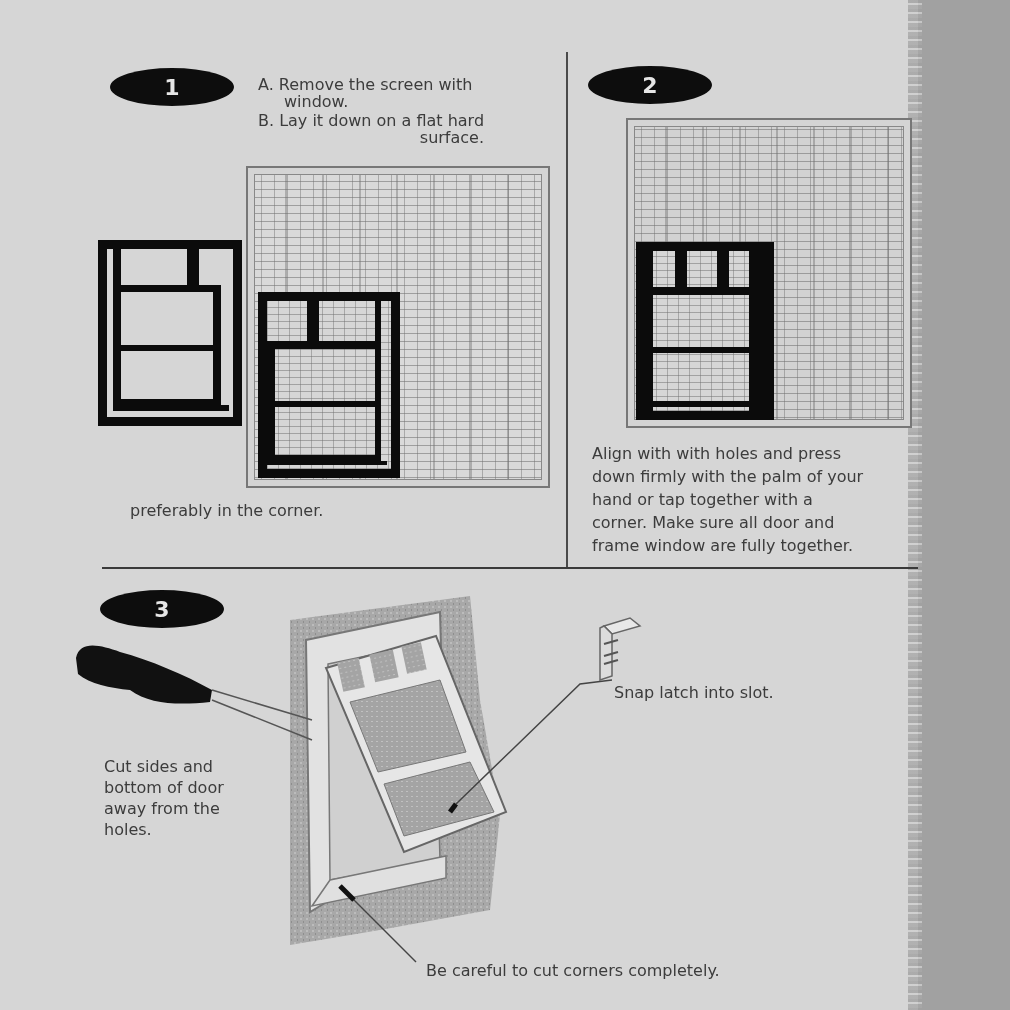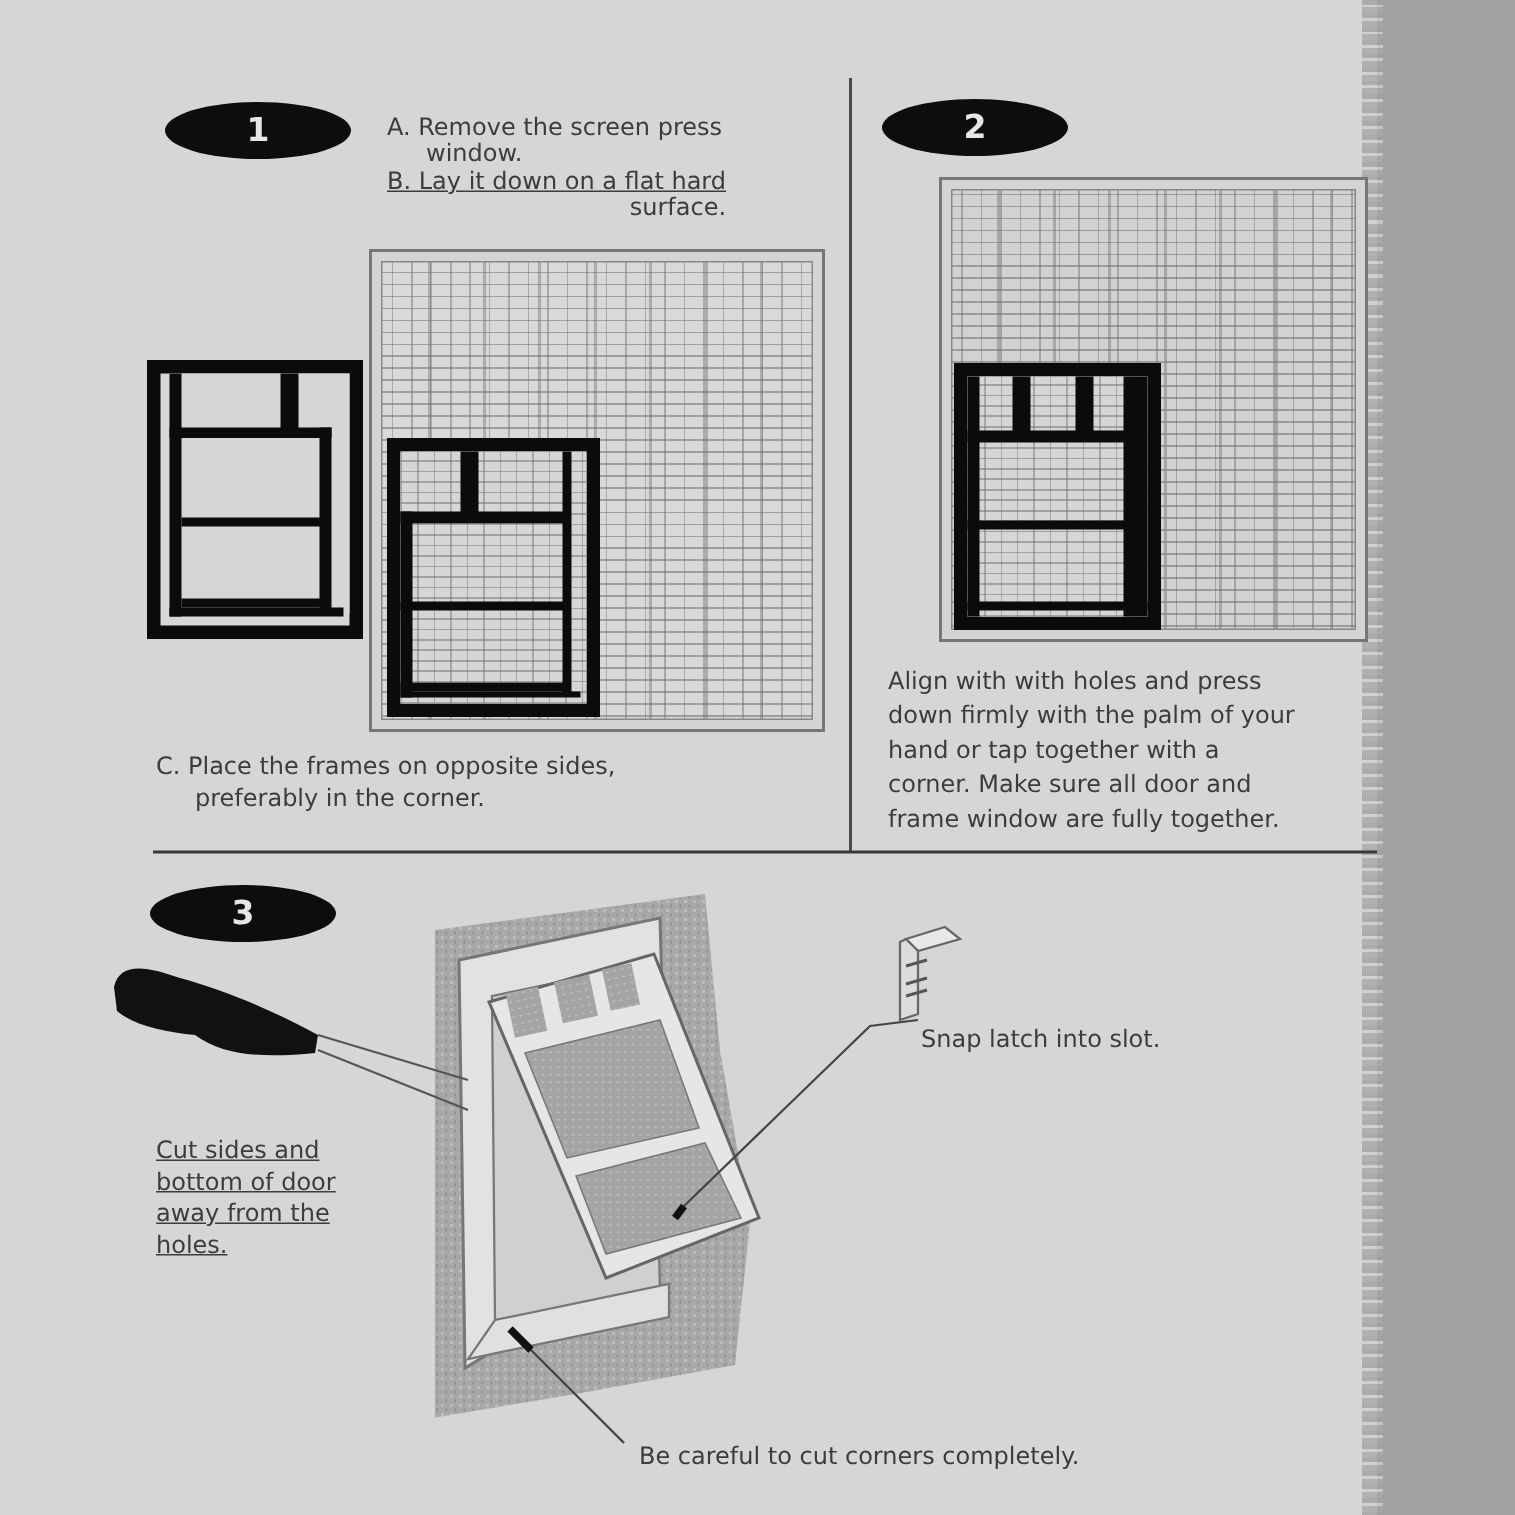--- a/index.html
+++ b/index.html
@@ -64,23 +64,23 @@
 
   <div class="right-shade"></div>
   <div class="v-divider"></div>
   <div class="h-divider"></div>
 
   <section>
     <div class="badge" style="left:110px;top:68px;">
       <span>1</span>
     </div>
     <div class="txt" style="left:258px;top:74px;">
-      <span class="line">A. Remove the screen press</span>
+      <span class="line">A. Remove the screen with</span>
       <span class="line indent" style="margin-top:-4px;">window.</span>
-      <span class="line" style="margin-top:-2px;text-decoration:underline;">B. Lay it down on a flat hard</span>
+      <span class="line" style="margin-top:-2px;">B. Lay it down on a flat hard</span>
       <span class="line indent" style="margin-top:-4px;text-align:right;">surface.</span>
     </div>
 
     <div class="mesh" style="left:246px;top:166px;width:300px;height:318px;"></div>
 
     <div class="frame" style="left:98px;top:240px;width:144px;height:186px;">
       <div class="pane" style="left:6px;top:0;width:120px;height:160px;"></div>
       <div class="bar" style="left:6px;top:0;width:8px;height:162px;"></div>
       <div class="bar" style="left:6px;top:156px;width:116px;height:6px;"></div>
       <div class="bar" style="left:80px;top:0;width:12px;height:40px;"></div>
@@ -95,21 +95,20 @@
       <div class="bar" style="left:40px;top:0;width:12px;height:42px;"></div>
       <div class="bar" style="left:0;top:40px;width:110px;height:8px;"></div>
       <div class="bar" style="left:0;top:40px;width:8px;height:124px;"></div>
       <div class="bar" style="left:0;top:100px;width:110px;height:6px;"></div>
       <div class="bar" style="left:0;top:154px;width:110px;height:6px;"></div>
       <div class="bar" style="left:108px;top:0;width:6px;height:162px;"></div>
       <div class="bar" style="left:0;top:160px;width:120px;height:4px;"></div>
     </div>
 
     <div class="txt" style="left:104px;top:500px;">
-      <span class="line">C. Place the frames on opposite sides,</span>
       <span class="line indent">preferably in the corner.</span>
     </div>
   </section>
 
   <section>
     <div class="badge" style="left:588px;top:66px;">
       <span>2</span>
     </div>
 
     <div class="mesh mesh-light" style="left:626px;top:118px;width:282px;height:306px;"></div>
@@ -176,21 +175,21 @@
         <path d="M600,628 L604,626 L612,634 L612,676 L600,680 Z" fill="#dcdcdc" stroke="#666" stroke-width="1.5"></path>
         <path d="M604,644 L618,640 M604,656 L618,652 M604,664 L618,660" stroke="#555" stroke-width="2"></path>
       </g>
 
       <path d="M612,680 L580,684 L456,804" stroke="#444" stroke-width="1.5" fill="none"></path>
       <path d="M456,804 L450,812" stroke="#111" stroke-width="5"></path>
       <path d="M340,886 L416,962" stroke="#444" stroke-width="1.5" fill="none"></path>
       <path d="M340,886 L354,900" stroke="#111" stroke-width="5"></path>
     </svg>
 
-    <div class="txt" style="left:104px;top:756px;text-decoration:underline;">
+    <div class="txt" style="left:104px;top:756px;">
       <span class="line">Cut sides and</span>
       <span class="line">bottom of door</span>
       <span class="line">away from the</span>
       <span class="line">holes.</span>
     </div>
 
     <div class="txt" style="left:614px;top:682px;">Snap latch into slot.</div>
     <div class="txt" style="left:426px;top:960px;">Be careful to cut corners completely.</div>
   </section>
 

